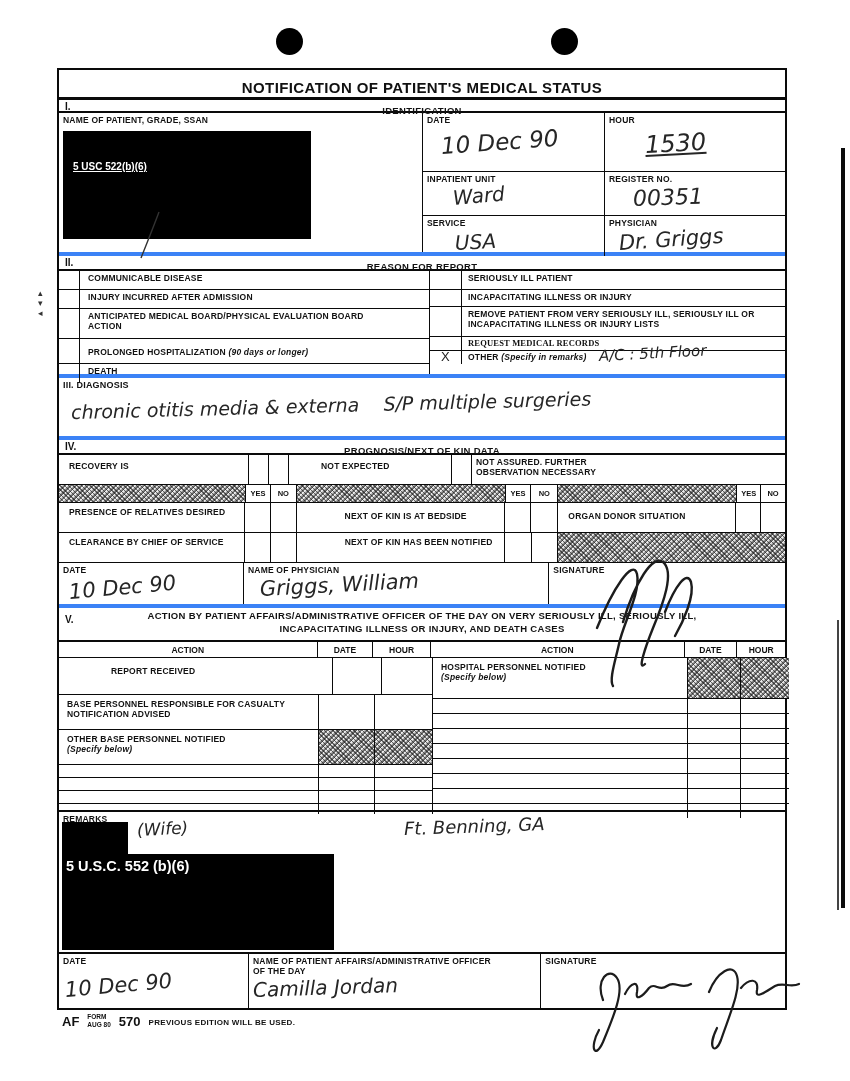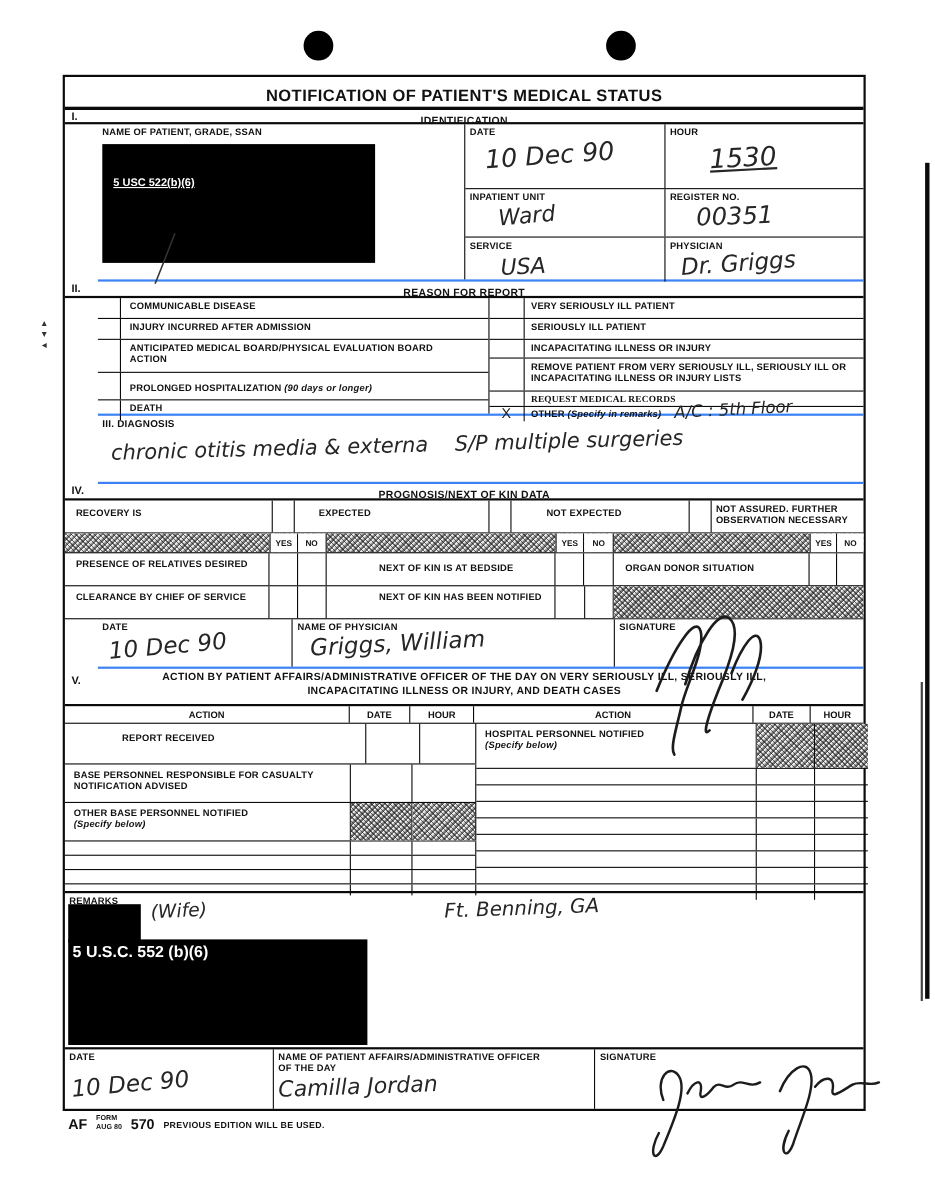--- a/index.html
+++ b/index.html
@@ -5,21 +5,21 @@
   html,body{margin:0;padding:0;}
   .page{position:relative;width:850px;height:1081px;background:#ffffff;overflow:hidden;
         font-family:"Liberation Sans", sans-serif;color:#111;}
   .punch-hole{position:absolute;width:27px;height:27px;border-radius:50%;background:#000;top:28px;}
   .scan-edge{position:absolute;left:841px;top:148px;width:4px;height:760px;background:#0b0b0b;}
   .scan-edge2{position:absolute;left:837px;top:620px;width:2px;height:290px;background:#444;}
 
   .form{position:absolute;left:57px;top:68px;width:730px;height:942px;background:#fff;
         border:2.5px solid #0a0a0a;box-sizing:border-box;}
   .row{box-sizing:border-box;position:relative;}
-  .bb2{border-bottom:2px solid #3b82f6;margin-left:30px;}
+  .bb2{border-bottom:4px solid #3b82f6;}
   .bb1{border-bottom:1.5px solid #0a0a0a;}
   .br1{border-right:1.5px solid #0a0a0a;}
 
   .title-row{height:30px;border-bottom:3px solid #0a0a0a;text-align:center;
              font-weight:bold;font-size:15px;letter-spacing:.4px;padding-top:9px;box-sizing:border-box;}
   .sec-hdr{position:relative;border-bottom:2px solid #0a0a0a;box-sizing:border-box;text-align:center;}
   .sec-num{position:absolute;left:6px;top:1px;font-weight:bold;font-size:10px;}
   .sec-title{font-weight:bold;font-size:9.5px;letter-spacing:.3px;}
 
   .lbl{font-size:8.5px;font-weight:bold;letter-spacing:.2px;line-height:1.2;padding:2px 2px 0 4px;}
@@ -138,24 +138,20 @@
         </div>
         <div class="flex" style="height:18px;">
           <div class="cell br1 chk" style="width:21px;"></div>
           <div class="lbl" style="padding-left:8px;">DEATH</div>
         </div>
       </div>
 
       <div class="cell" style="width:357px;">
         <div class="flex bb1" style="height:18px;">
           <div class="cell br1 chk" style="width:32px;"></div>
-          <div class="lbl" style="padding-left:6px;">VERY SERIOUSLY ILL PATIENT</div>
-        </div>
-        <div class="flex bb1" style="height:18px;">
-          <div class="cell br1 chk" style="width:32px;"></div>
           <div class="lbl" style="padding-left:6px;">SERIOUSLY ILL PATIENT</div>
         </div>
         <div class="flex bb1" style="height:16px;">
           <div class="cell br1 chk" style="width:32px;"></div>
           <div class="lbl" style="padding-left:6px;">INCAPACITATING ILLNESS OR INJURY</div>
         </div>
         <div class="flex bb1" style="height:29px;">
           <div class="cell br1 chk" style="width:32px;"></div>
           <div class="lbl" style="padding-left:6px;width:300px;">REMOVE PATIENT FROM VERY SERIOUSLY ILL, SERIOUSLY ILL OR INCAPACITATING ILLNESS OR INJURY LISTS</div>
         </div>
@@ -177,21 +173,20 @@
     </div>
 
     <div class="sec-hdr row" style="height:15px;">
       <span class="sec-num">IV.</span>
       <span class="sec-title">PROGNOSIS/NEXT OF KIN DATA</span>
     </div>
 
     <div class="row flex bb1" style="height:30px;">
       <div class="cell br1 lbl" style="width:190px;padding-top:6px;padding-left:10px;">RECOVERY IS</div>
       <div class="cell br1" style="width:20px;"></div>
-      <div class="cell br1 lbl" style="width:178px;padding-top:6px;padding-left:22px;">EXPECTED</div>
       <div class="cell br1" style="width:20px;"></div>
       <div class="cell br1 lbl" style="width:163px;padding-top:6px;padding-left:32px;">NOT EXPECTED</div>
       <div class="cell br1" style="width:20px;"></div>
       <div class="cell lbl" style="width:139px;padding-top:2px;">NOT ASSURED. FURTHER OBSERVATION NECESSARY</div>
     </div>
 
     <div class="row flex bb1 hatch" style="height:18px;">
       <div style="width:187px;"></div>
       <div class="ynlbl br1" style="width:26px;border-left:1.5px solid #0a0a0a;box-sizing:border-box;">YES</div>
       <div class="ynlbl br1" style="width:26px;box-sizing:border-box;">NO</div>

